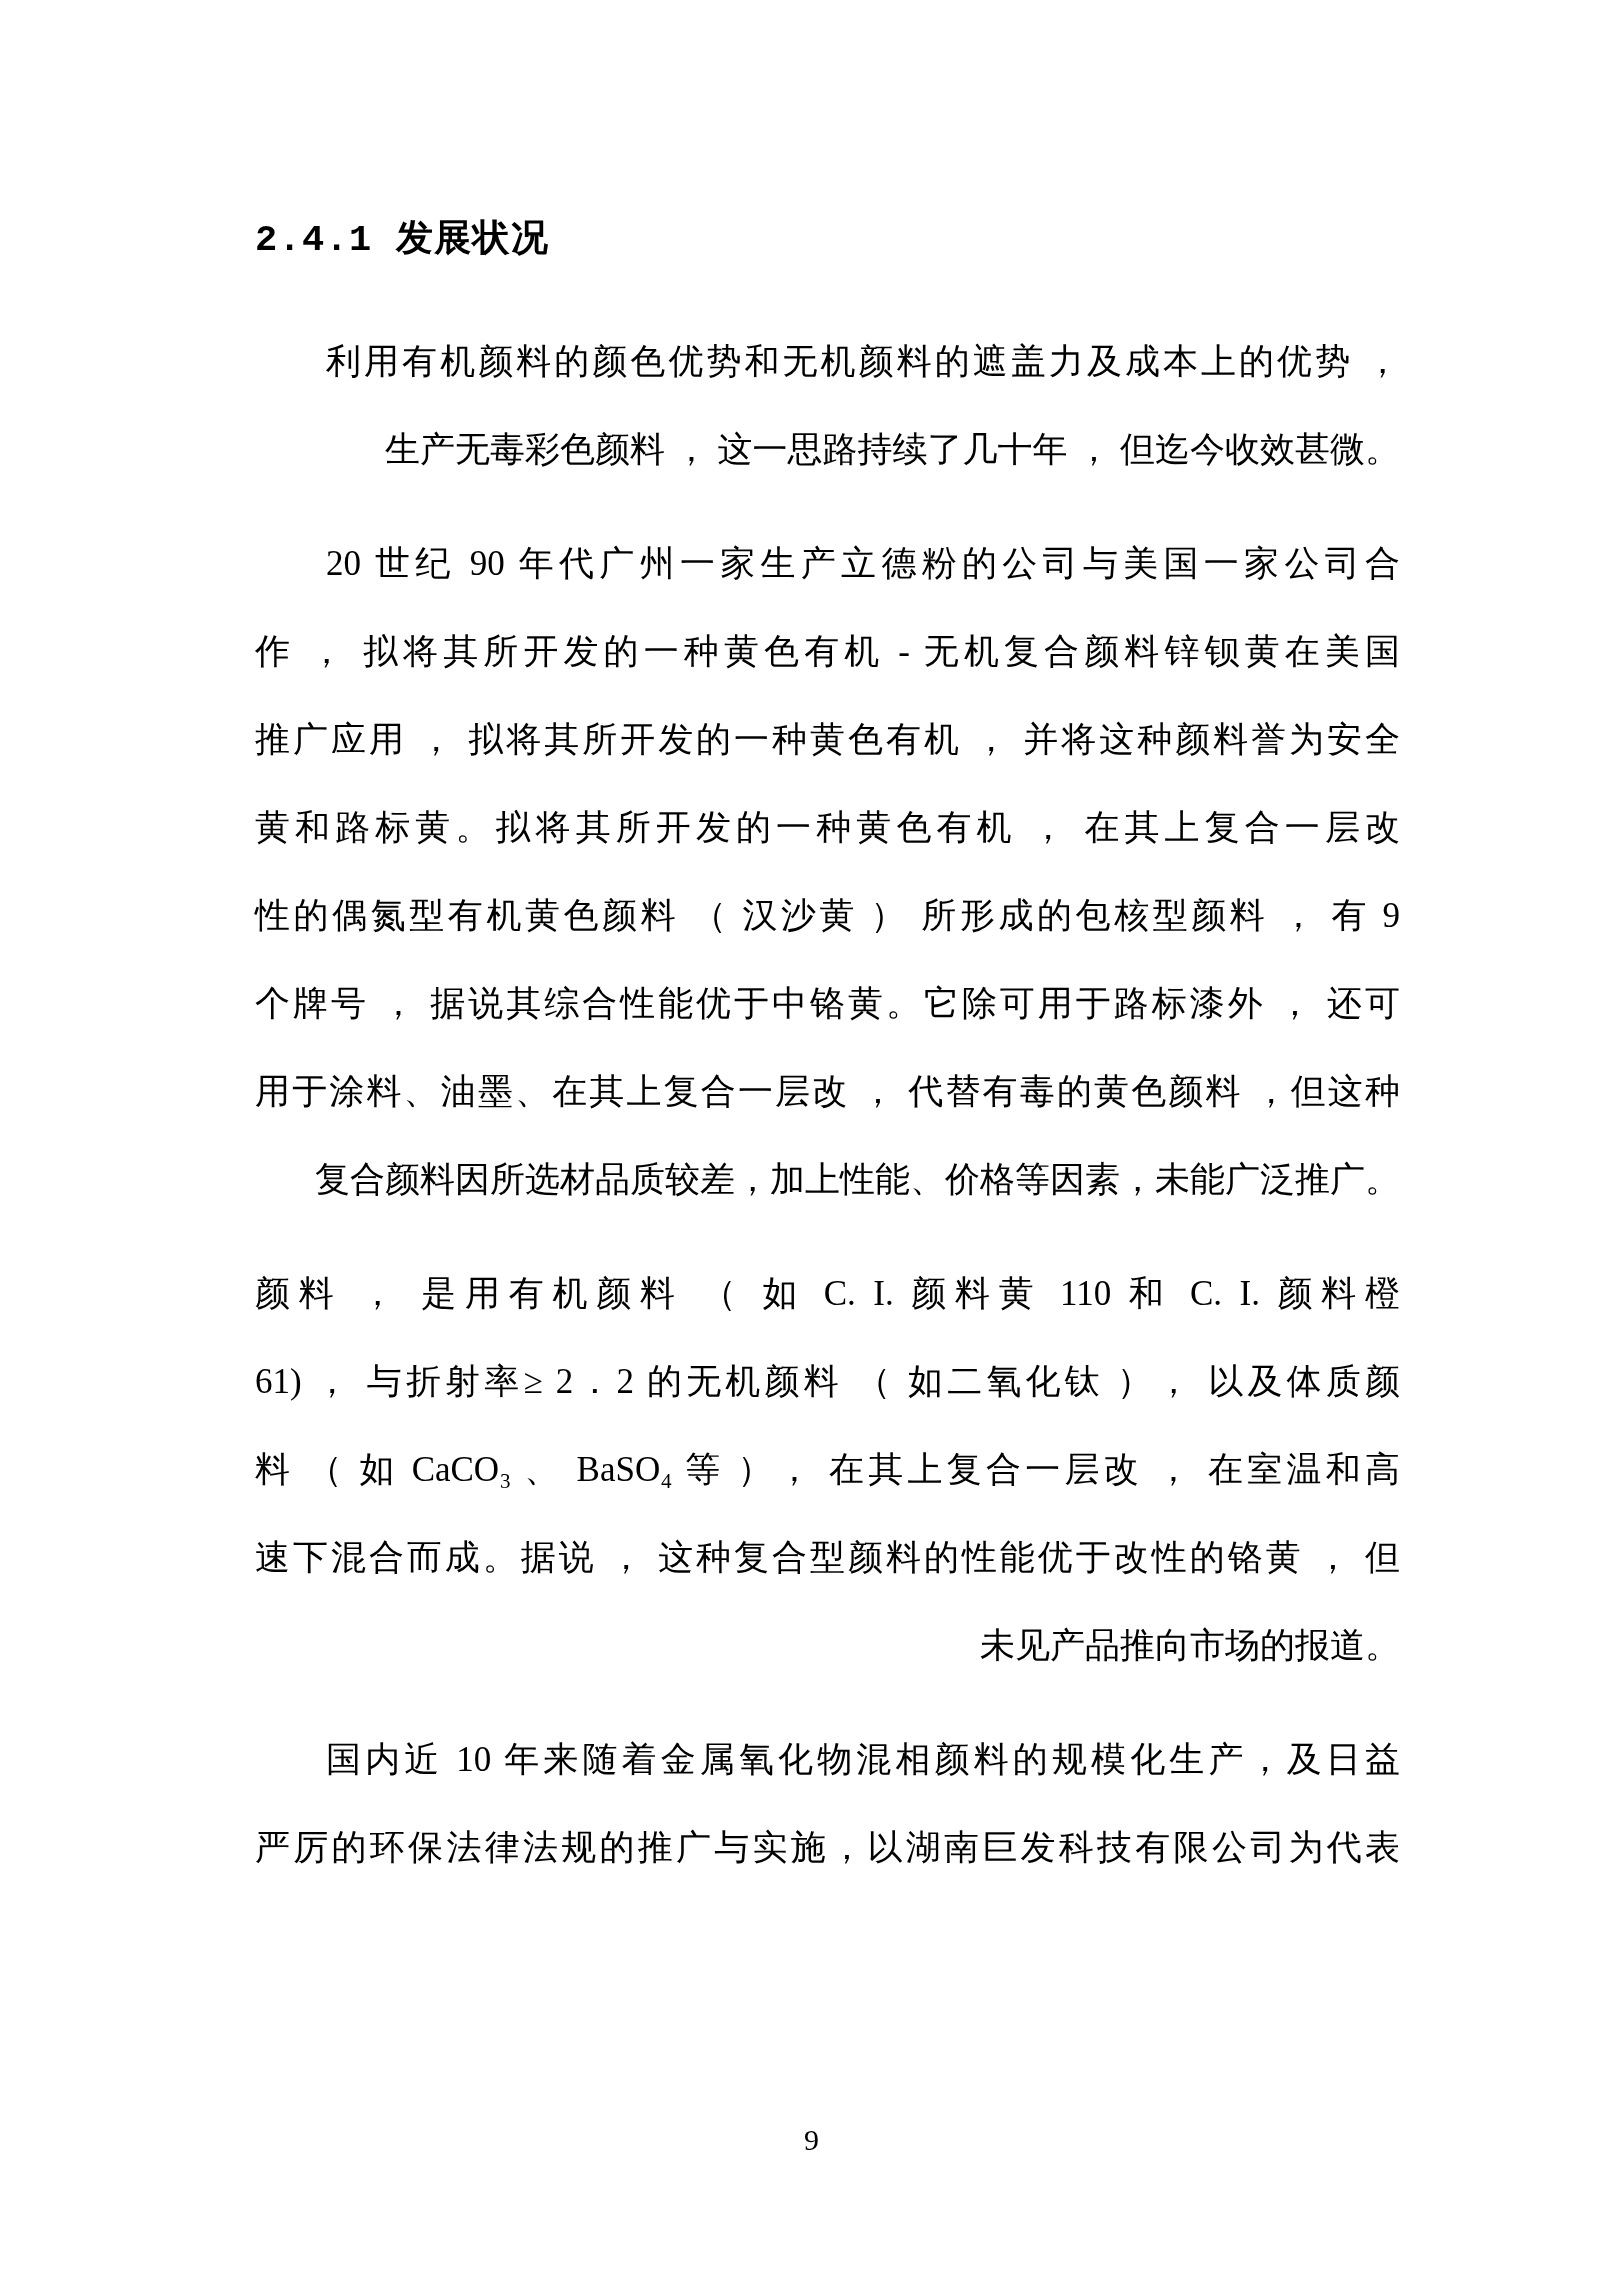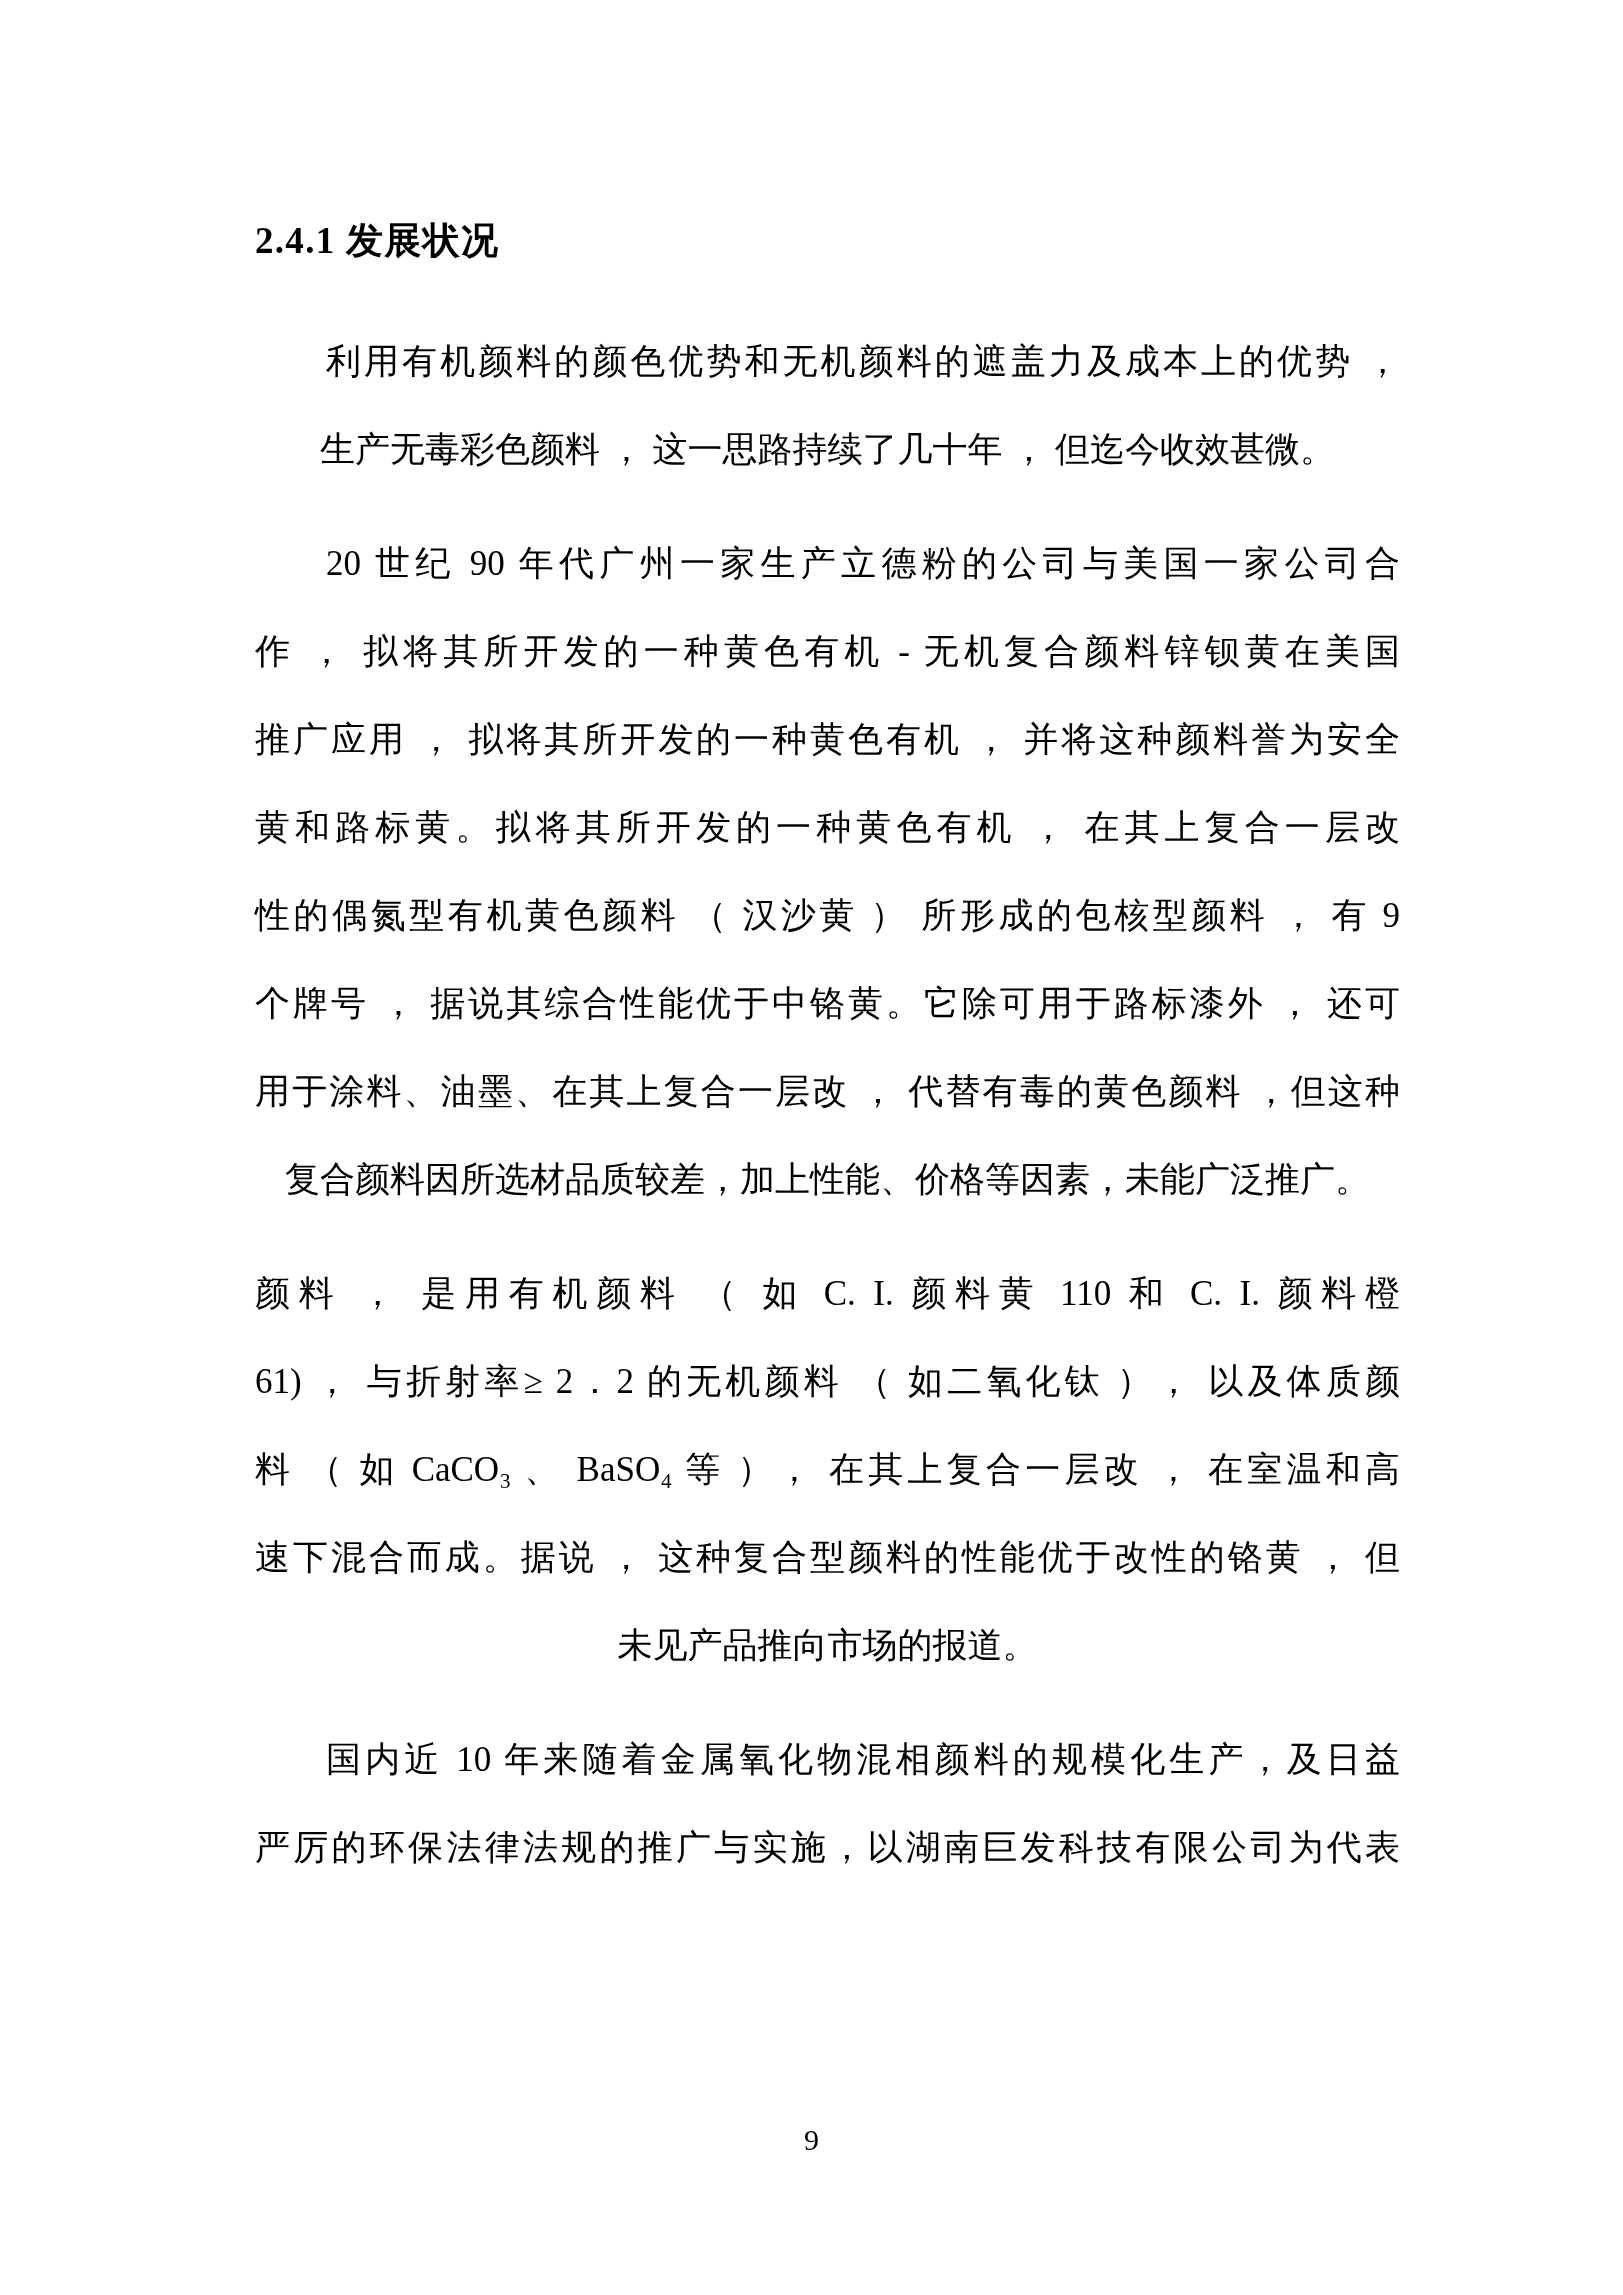--- a/index.html
+++ b/index.html
@@ -17,29 +17,30 @@
     left: 255px;
     width: 1145px;
     top: 221px;
   }
   .heading {
     font-size: 37px;
     font-weight: bold;
     line-height: 39px;
     margin: 0 0 58px 0;
     letter-spacing: 1.3px;
+    font-family: Liberation Mono, monospace;
   }
   .para {
     margin: 0 0 26px 0;
     font-size: 35px;
     line-height: 88px;
   }
   .line {
     display: block;
-    text-align: center;
+    text-align: right;
   }
   .line.j {
     text-align: justify;
     text-align-last: justify;
   }
   .line.indent {
     padding-left: 71px;
   }
   .page-number {
     position: absolute;

